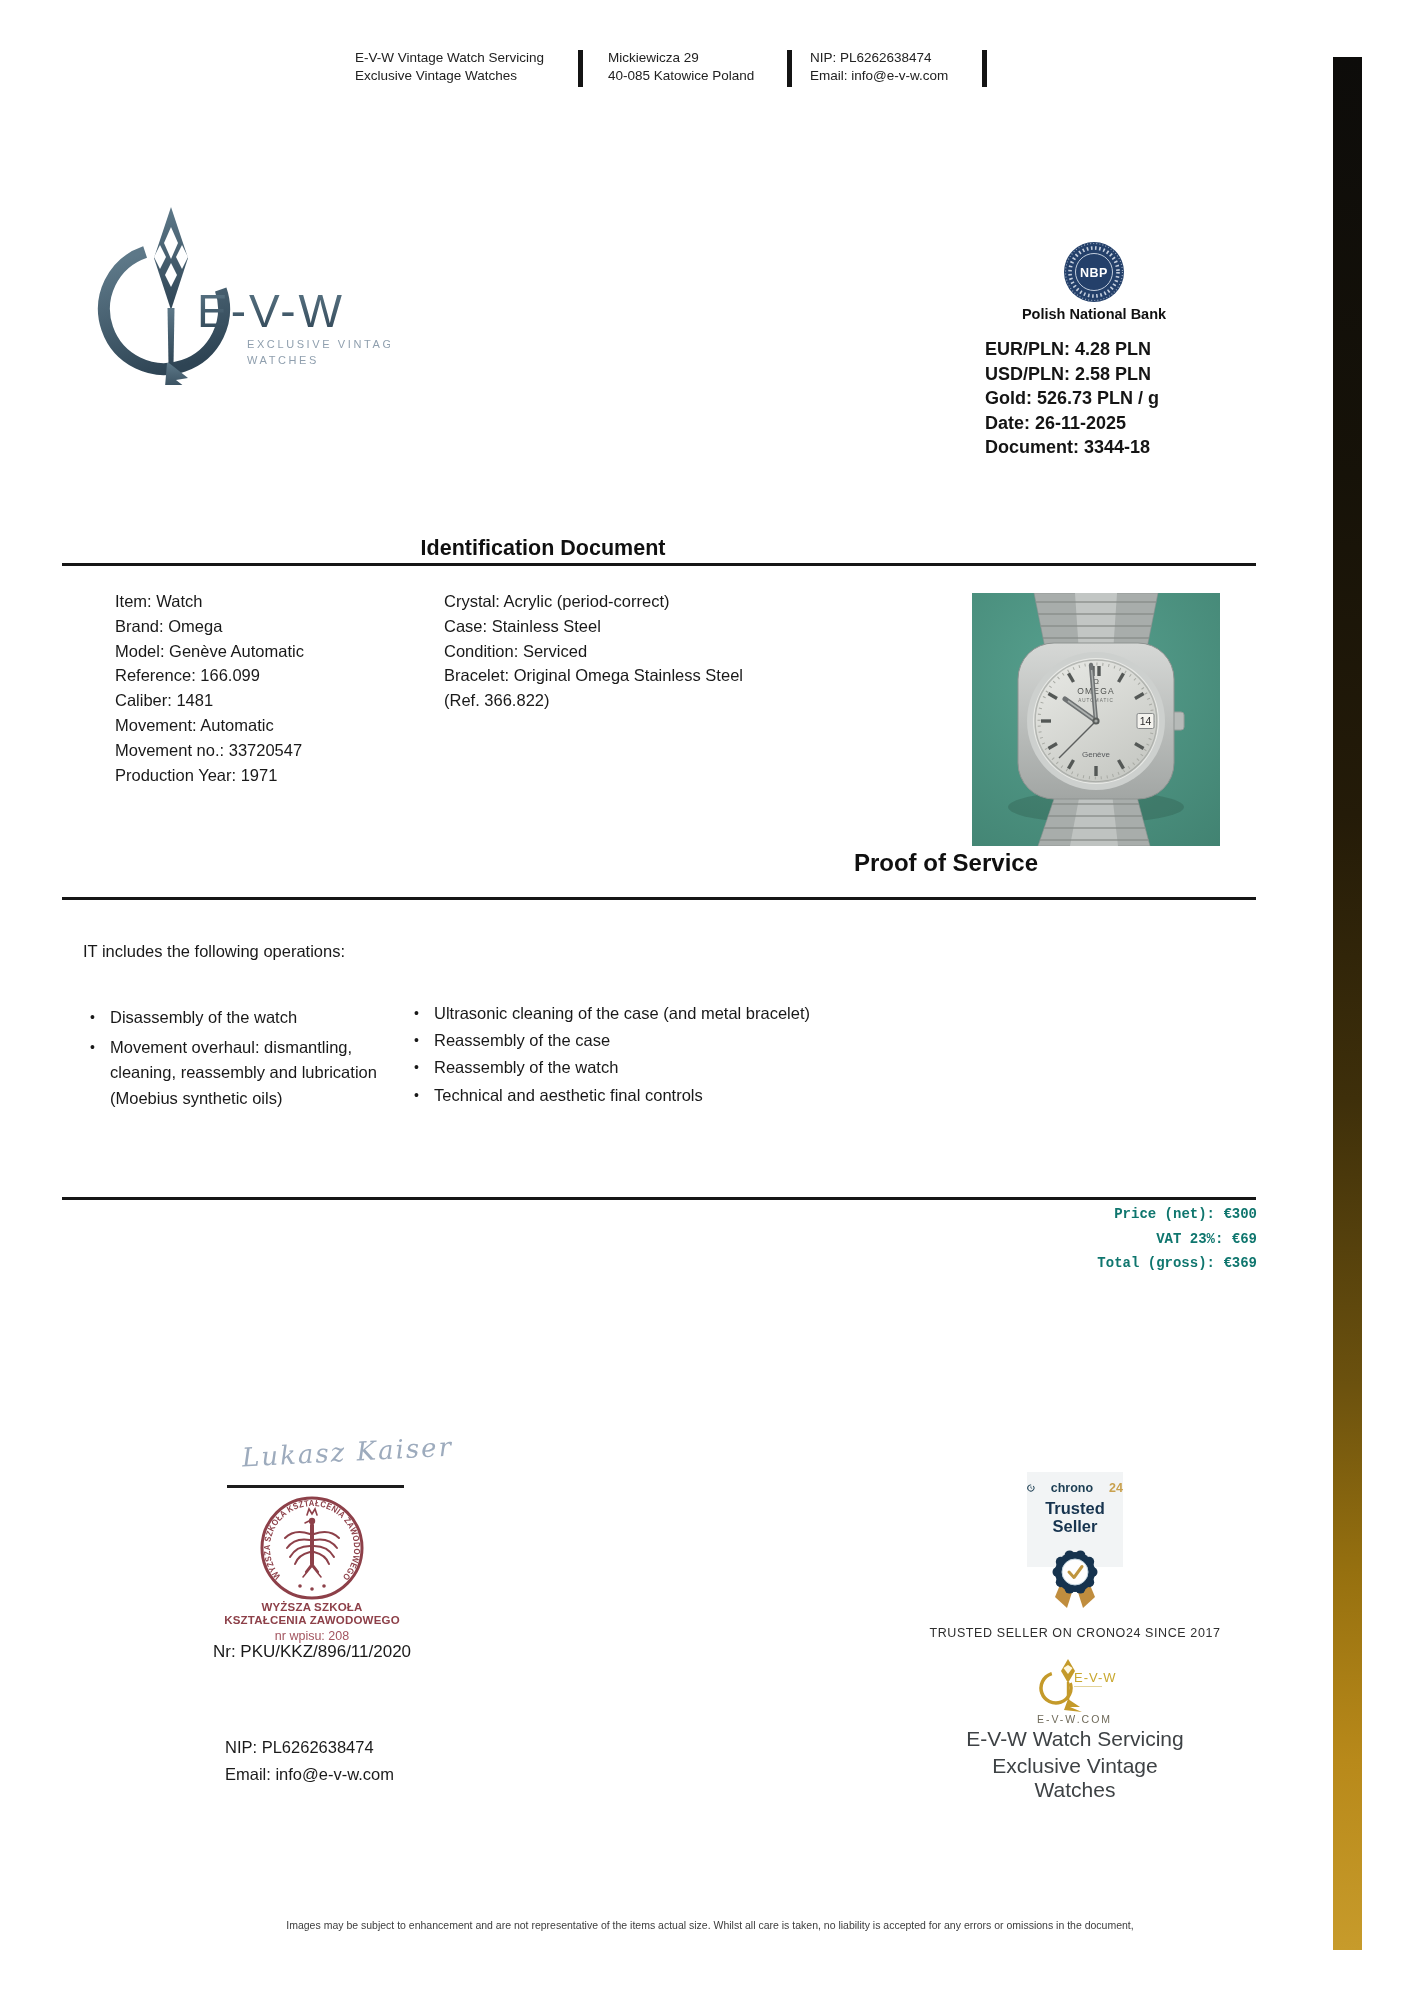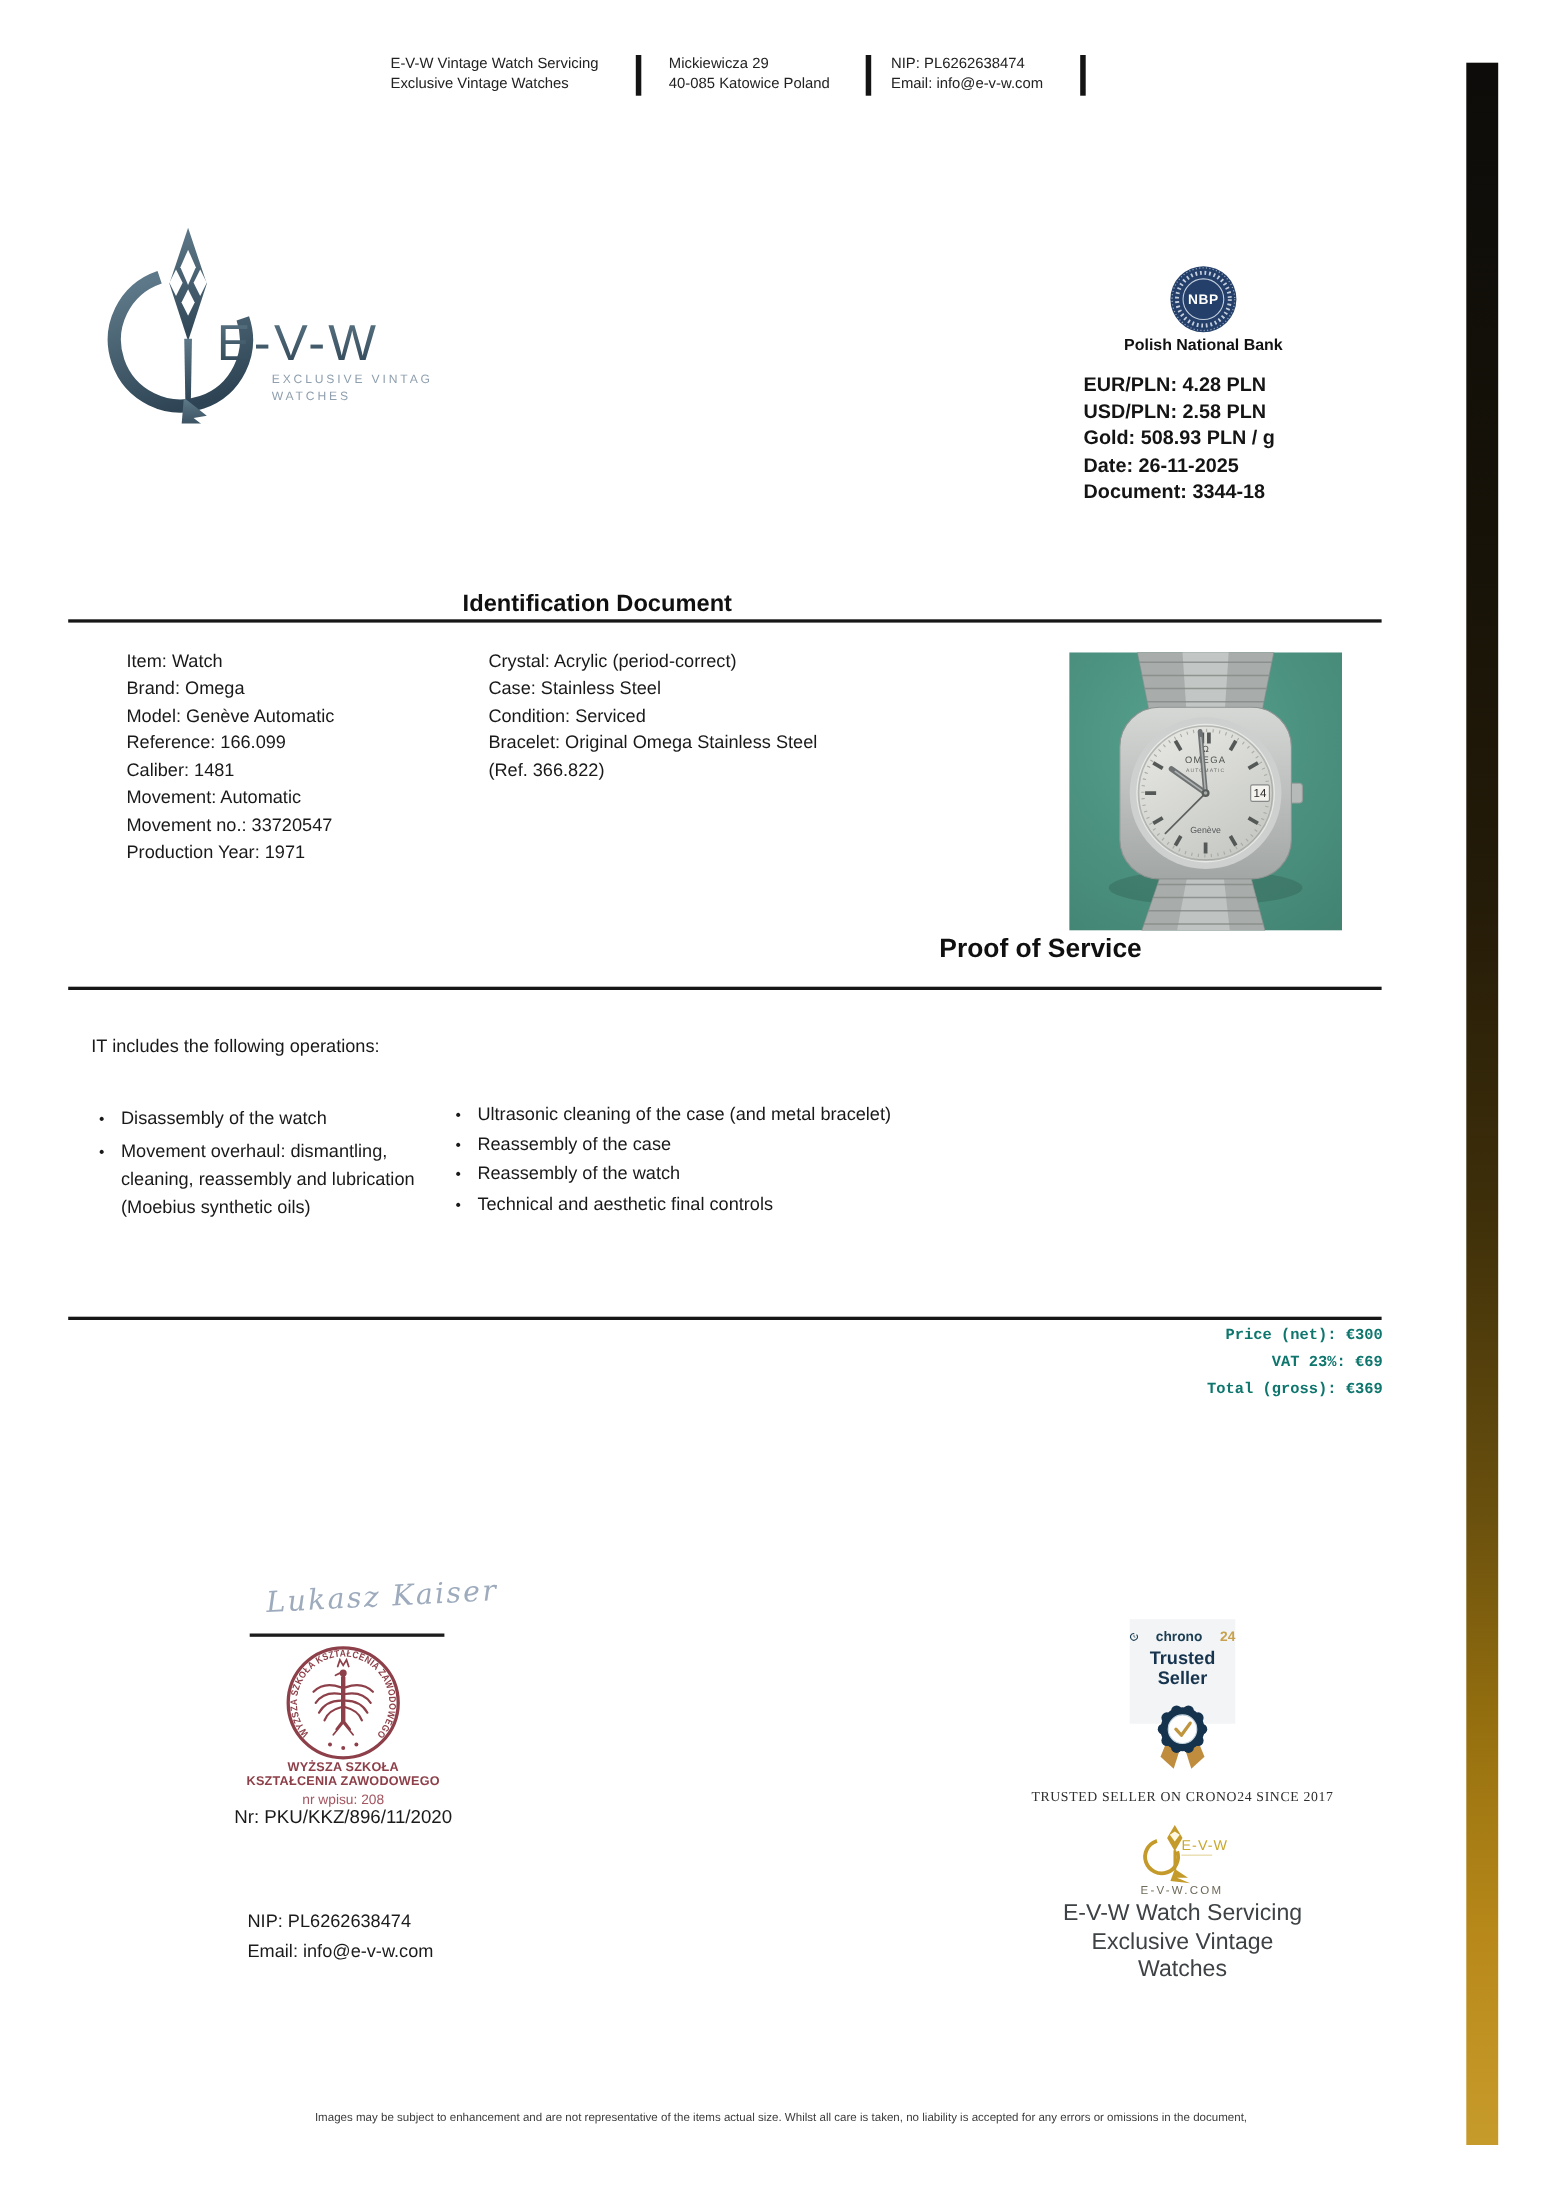--- a/index.html
+++ b/index.html
@@ -69,21 +69,21 @@
   
   .ts-card{position:absolute;left:1027px;top:1472px;width:96px;height:95px;background:#f2f4f5;}
   .chrono-row{position:absolute;left:0;top:9px;width:96px;display:flex;align-items:center;
     justify-content:center;gap:16px;}
   .chrono-c{font-size:12.5px;font-weight:bold;color:#1c3e53;}
   .chrono-24{font-size:12.5px;font-weight:bold;color:#c9a14e;}
   .ts-word{position:absolute;left:0;width:96px;text-align:center;font-size:16.5px;
     font-weight:bold;color:#17344f;line-height:18px;}
   .ts-w1{top:27px;} .ts-w2{top:45px;}
   .ts-caption{position:absolute;left:900px;top:1626px;width:350px;text-align:center;
-    font-family:Liberation Serif, serif;font-size:12.5px;letter-spacing:0.6px;color:#2e2e2e;white-space:nowrap;}
+    font-family:Liberation Sans, sans-serif;font-size:12.5px;letter-spacing:0.6px;color:#2e2e2e;white-space:nowrap;}
 
   
   .evw-domain{position:absolute;left:1002px;top:1713px;width:145px;text-align:center;
     font-size:10.5px;letter-spacing:2px;color:#6f6a5a;}
   .evw-l1{position:absolute;left:950px;top:1727px;width:250px;text-align:center;
     font-size:21px;color:#3e4245;}
   .evw-l2{position:absolute;left:950px;top:1754px;width:250px;text-align:center;
     font-size:21px;color:#3e4245;}
 
   .footnote{position:absolute;left:60px;top:1919px;width:1300px;text-align:center;
@@ -138,21 +138,21 @@
     <circle cx="31" cy="31" r="30" fill="#24406a"></circle>
     <circle cx="31" cy="31" r="28.5" fill="none" stroke="#c9d4e2" stroke-width="1.2" stroke-dasharray="1 2.1" opacity="0.7"></circle>
     <circle cx="31" cy="31" r="24" fill="none" stroke="#cdd6e4" stroke-width="3.6" stroke-dasharray="1.6 2.6" opacity="0.95"></circle>
     <circle cx="31" cy="31" r="18.5" fill="#24406a" stroke="#c3cedd" stroke-width="1"></circle>
     <text x="31" y="35.5" font-size="12.5" font-weight="bold" letter-spacing="0.5" fill="#ffffff" text-anchor="middle">NBP</text>
   </svg>
   <div class="nbp-name">Polish National Bank</div>
   <div class="nbp-rates">
     <div>EUR/PLN: 4.28 PLN</div>
     <div>USD/PLN: 2.58 PLN</div>
-    <div>Gold: 508.93 PLN / g</div>
+    <div>Gold: 526.73 PLN / g</div>
     <div>Date: 26-11-2025</div>
     <div>Document: 3344-18</div>
   </div>
 
   <div class="sec-title1">Identification Document</div>
   <div class="rule rule1"></div>
 
   <div class="idcol idcol-left">
     <div>Item: Watch</div>
     <div>Brand: Omega</div>

